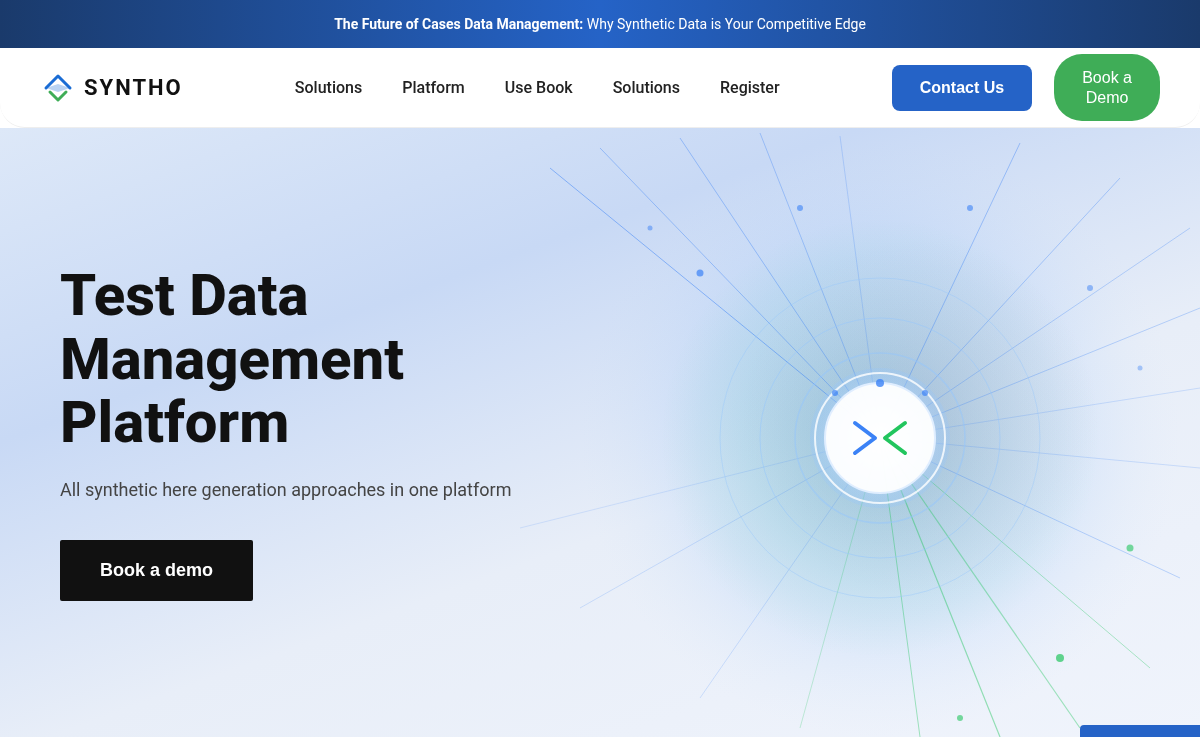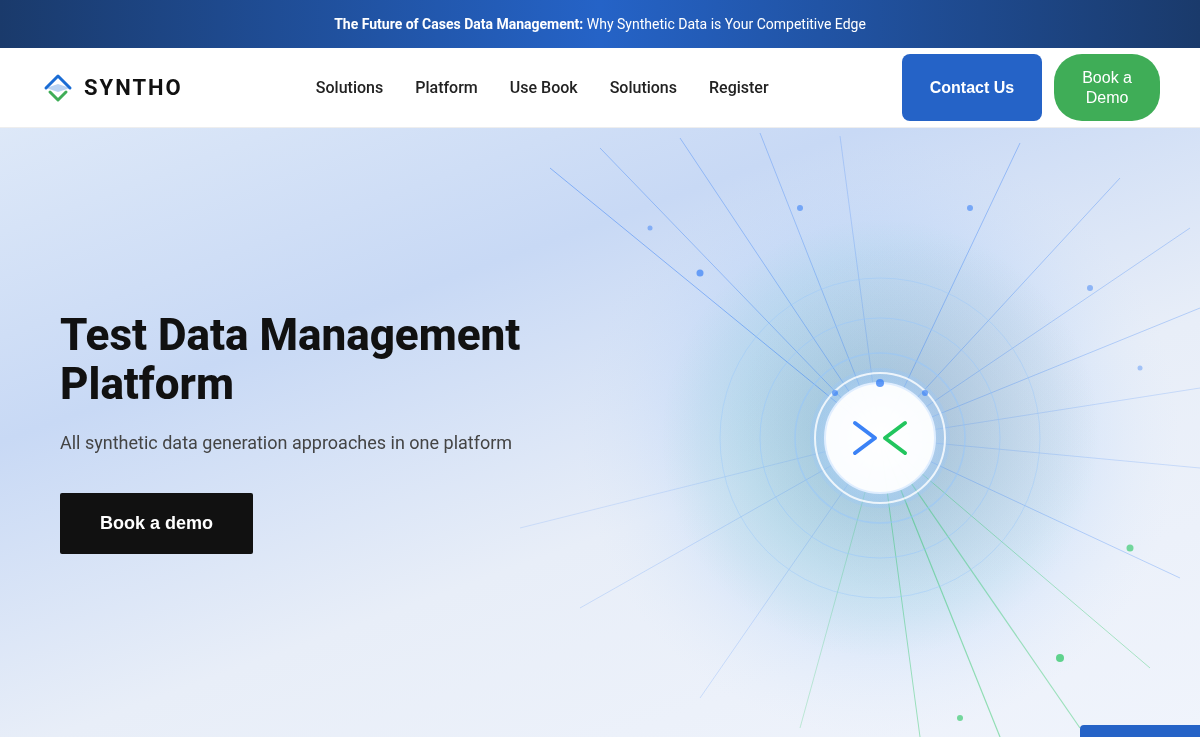--- a/index.html
+++ b/index.html
@@ -50,20 +50,21 @@
     .navbar {
       background: #fff;
       height: 80px;
       display: flex;
       align-items: center;
       justify-content: space-between;
       padding: 0 40px;
       border-bottom: 1px solid #eee;
       position: relative;
       z-index: 10;
+      border-radius: 25px;
     }
 
     .logo {
       display: flex;
       align-items: center;
       gap: 8px;
       text-decoration: none;
       color: #111;
     }
 
@@ -75,34 +76,35 @@
     .logo-text {
       font-size: 22px;
       font-weight: 700;
       letter-spacing: 2px;
       color: #111;
     }
 
     .nav-links {
       display: flex;
       align-items: center;
-      gap: 32px;
+      gap: 40px;
       list-style: none;
     }
 
     .nav-links li a {
       text-decoration: none;
       color: #222;
       font-size: 16px;
       font-weight: 500;
     }
 
     .nav-actions {
       display: flex;
-      gap: 12px;
+      align-items: center;
+      gap: 22px;
     }
 
     .contact-btn {
       background: #2563c7;
       color: #fff;
       border: none;
       border-radius: 8px;
       padding: 14px 28px;
       font-size: 16px;
       font-weight: 600;
@@ -134,21 +136,21 @@
     }
 
     .hero-content {
       position: relative;
       z-index: 2;
       padding: 0 60px;
       max-width: 600px;
     }
 
     .hero-title {
-      font-size: 44px;
+      font-size: 58px;
       font-weight: 800;
       color: #111;
       line-height: 1.1;
       margin-bottom: 24px;
     }
 
     .hero-subtitle {
       font-size: 18px;
       color: #444;
       margin-bottom: 40px;
@@ -233,21 +235,21 @@
     </button>
   </div>
 </nav>
 
 <section class="hero">
   <div class="hero-content">
     <h1 class="hero-title">
       <span>Test Data Management</span><br>
       <span>Platform</span>
     </h1>
-    <p class="hero-subtitle">All synthetic data generation approaches in one platform</p>
+    <p class="hero-subtitle">All synthetic here generation approaches in one platform</p>
     <button class="book-demo-hero-btn">Book a demo</button>
   </div>
 
   <div class="radial-container">
     <svg width="700" height="609" viewBox="0 0 700 609" xmlns="http://www.w3.org/2000/svg">
 
       <defs>
         <radialGradient id="glowBlue" cx="50%" cy="50%" r="50%">
           <stop offset="0%" stop-color="#3b82f6" stop-opacity="0.35"></stop>
           <stop offset="60%" stop-color="#60a5fa" stop-opacity="0.15"></stop>

